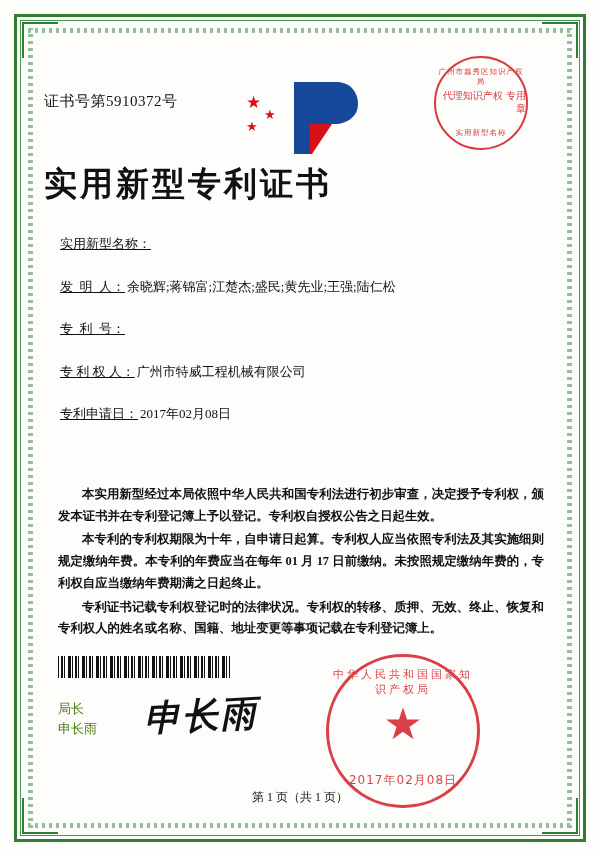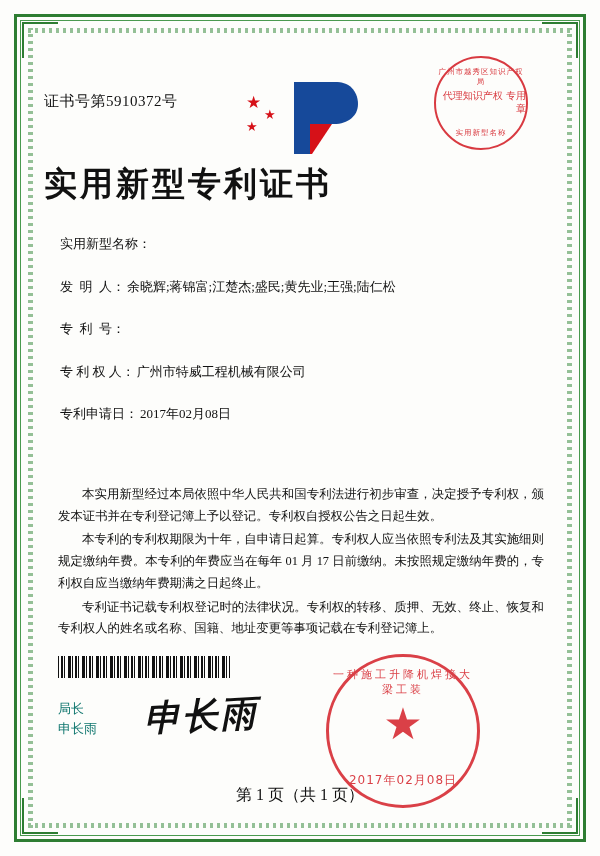--- a/index.html
+++ b/index.html
@@ -140,39 +140,41 @@
   .field {
     display: flex;
     font-size: 13px;
     line-height: 1.5;
     margin-bottom: 23px;
     color: #111;
   }
   .field .lbl {
     white-space: pre;
     flex: 0 0 auto;
+    text-decoration: underline;
   }
   .field .val {
     flex: 1 1 auto;
     padding-left: 2px;
   }
 
   .paragraphs {
     position: absolute;
     left: 14px;
     top: 440px;
     width: 486px;
     font-size: 12.4px;
     line-height: 1.75;
     color: #111;
     text-align: justify;
   }
   .paragraphs p {
     margin: 0 0 2px 0;
     text-indent: 24px;
+    font-weight: bold;
   }
 
   
   .barcode {
     position: absolute;
     left: 14px;
     top: 612px;
     width: 172px;
     height: 22px;
     background:
@@ -183,21 +185,21 @@
         #111 10px 13px, transparent 13px 14px);
   }
 
   
   .sign-block {
     position: absolute;
     left: 14px;
     top: 655px;
     font-size: 13px;
     line-height: 1.55;
-    color: #0f766e;
+    color: #4d7c0f;
   }
   .sign-script {
     position: absolute;
     left: 100px;
     top: 648px;
     font-size: 36px;
     font-family: "DejaVu Serif", serif;
     font-style: italic;
     font-weight: bold;
     color: #111;
@@ -276,21 +278,21 @@
     font-family: "DejaVu Sans", "Liberation Sans", sans-serif;
     letter-spacing: 1px;
   }
 
   .footer {
     position: absolute;
     left: 0;
     bottom: 6px;
     width: 512px;
     text-align: center;
-    font-size: 16px;
+    font-size: 12px;
     color: #111;
   }
 </style>
 </head>
 <body>
 
 <div class="page">
 
   <div class="border-outer"></div>
   <div class="border-pattern"></div>
@@ -357,21 +359,21 @@
 
     <div class="barcode"></div>
 
     <div class="sign-block">
       <div>局长</div>
       <div>申长雨</div>
     </div>
     <div class="sign-script">申长雨</div>
 
     <div class="seal-big">
-      <div class="ring-text">一种施工升降机焊接大梁工装</div>
+      <div class="ring-text">中华人民共和国国家知识产权局</div>
       <div class="star-center">★</div>
       <div class="date-text">2017年02月08日</div>
     </div>
 
     <div class="footer">第 1 页（共 1 页）</div>
 
   </div>
 </div>
 
 </body></html>

